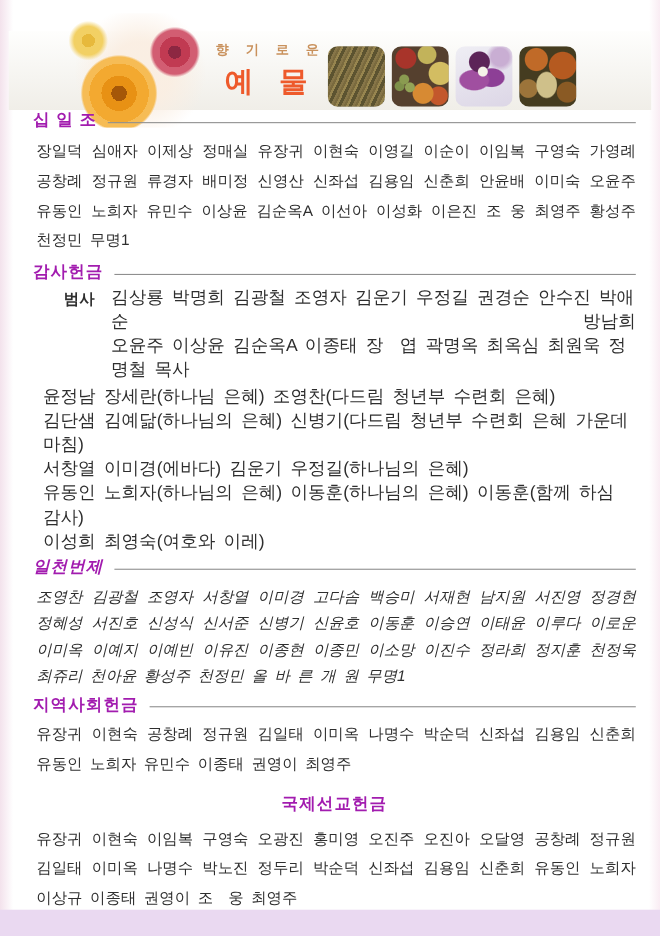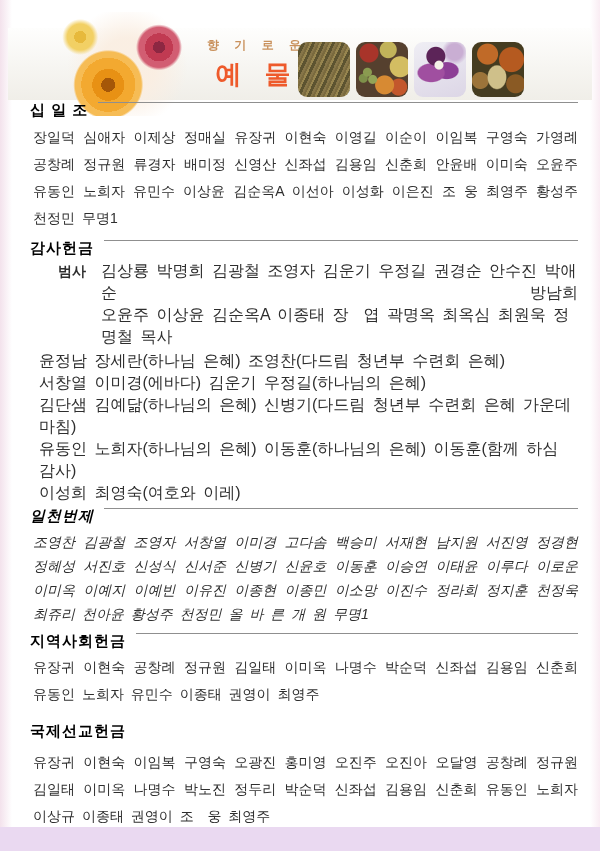--- a/index.html
+++ b/index.html
@@ -20,21 +20,21 @@
     background:linear-gradient(#fefefd,#f0eee8);
   }
   .flowers {
     position:absolute; left:18px; top:-16px; width:175px; height:104px;
     background:
       radial-gradient(circle at 47% 70%, #a55708 0 7px, #e89114 7px 16px, #f3a930 16px 27px, #f6bc55 27px 33px, rgba(246,200,120,0) 35px),
       radial-gradient(circle at 31% 24%, #e7b93c 0 6px, #f2d064 6px 13px, rgba(245,220,130,0) 18px),
       radial-gradient(circle at 76% 34%, #8d2742 0 6px, #c13a52 6px 14px, #d25d72 14px 20px, rgba(210,100,120,0) 23px),
       radial-gradient(circle at 58% 52%, rgba(250,238,226,.95) 0 28px, rgba(250,238,226,0) 60px);
   }
-  .title-block { position:absolute; left:199px; top:9px; width:100px; text-align:center; }
+  .title-block { position:absolute; left:188px; top:9px; width:100px; text-align:center; }
   .subtitle { font-size:12px; font-weight:bold; color:#c9915c; letter-spacing:6px; white-space:nowrap; }
   .title    { font-size:26px; font-weight:bold; color:#ee5a2b; letter-spacing:8px; margin-top:3px; white-space:nowrap; }
   .photos { position:absolute; left:290px; top:14px; display:flex; gap:6px; }
   .photo  { width:52px; height:55px; border-radius:9px; }
   .straw  { background:repeating-linear-gradient(115deg,#7a6a3e 0 2px,#97854f 2px 4px,#5c5330 4px 7px,#867548 7px 9px),#6f6038; }
   .fruits { background:
       radial-gradient(circle at 25% 20%, #a8342a 0 9px, rgba(0,0,0,0) 10px),
       radial-gradient(circle at 62% 14%, #c2b35a 0 8px, rgba(0,0,0,0) 9px),
       radial-gradient(circle at 85% 45%, #d3bd62 0 10px, rgba(0,0,0,0) 11px),
       radial-gradient(circle at 22% 55%, #8a9b50 0 4px, rgba(0,0,0,0) 5px),
@@ -53,22 +53,22 @@
   .pumpkins { background:
       radial-gradient(circle at 30% 22%, #c06a28 0 10px, rgba(0,0,0,0) 11px),
       radial-gradient(circle at 76% 32%, #b55a20 0 12px, rgba(0,0,0,0) 13px),
       radial-gradient(ellipse 11px 14px at 48% 64%, #cfc08a 0 80%, rgba(0,0,0,0) 90%),
       radial-gradient(circle at 16% 70%, #9c743a 0 8px, rgba(0,0,0,0) 9px),
       radial-gradient(circle at 84% 76%, #8a5a24 0 9px, rgba(0,0,0,0) 10px),
       #453c20; }
 
   
   main { position:absolute; left:30px; right:22px; top:100px; color:#2e2e2e; }
-  .sec-heading { display:flex; align-items:flex-start; font-weight:bold; font-size:15px;
-    color:#000000; line-height:20px; letter-spacing:1px; }
+  .sec-heading { display:flex; align-items:center; font-weight:bold; font-size:15px;
+    color:#a21caf; line-height:20px; letter-spacing:1px; }
   .rule { flex:1; border-top:1.5px solid #8f8f8f; margin-left:10px; margin-top:2px; }
   .rows { font-size:14px; }
   .name-row { line-height:27px; word-spacing:3px; white-space:pre-wrap; padding-left:3px; }
   .fill { white-space:normal; text-align-last:justify; }
 
   #sec-tithe .sec-heading { margin-bottom:4px; }
   #sec-thanks { margin-top:6px; }
   #sec-thanks .group { display:flex; margin-top:2px; }
   #sec-thanks .group-label { width:34px; margin-left:28px; flex-shrink:0; font-weight:bold;
      font-size:14px; line-height:22px; }
@@ -129,22 +129,22 @@
       <div class="group">
         <div class="group-label">범사</div>
         <div class="group-rows">
           <div class="name-row fill">김상룡 박명희 김광철 조영자 김운기 우정길 권경순 안수진 박애순 방남희</div>
           <div class="name-row">오윤주 이상윤 김순옥A 이종태 장  엽 곽명옥 최옥심 최원욱 정명철 목사</div>
         </div>
       </div>
       <div class="group">
         <div class="group-rows">
           <div class="name-row">윤정남 장세란(하나님 은혜) 조영찬(다드림 청년부 수련회 은혜)</div>
+          <div class="name-row">김단샘 김예닮(하나님의 은혜) 신병기(다드림 청년부 수련회 은혜 가운데 마침)</div>
           <div class="name-row">서창열 이미경(에바다) 김운기 우정길(하나님의 은혜)</div>
-          <div class="name-row">김단샘 김예닮(하나님의 은혜) 신병기(다드림 청년부 수련회 은혜 가운데 마침)</div>
           <div class="name-row">유동인 노희자(하나님의 은혜) 이동훈(하나님의 은혜) 이동훈(함께 하심 감사)</div>
           <div class="name-row">이성희 최영숙(여호와 이레)</div>
         </div>
       </div>
     </section>
 
     <section id="sec-thousand">
       <div class="sec-heading">
         <span>일천번제</span>
         <div class="rule"></div>

